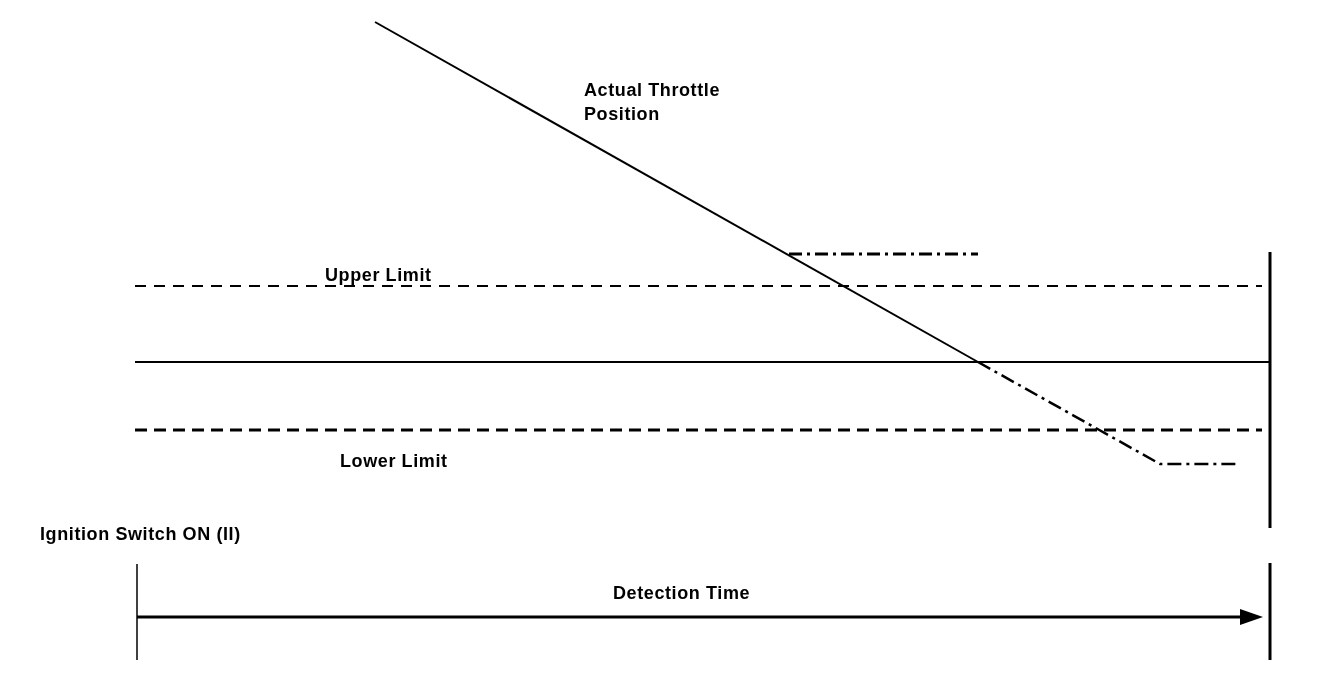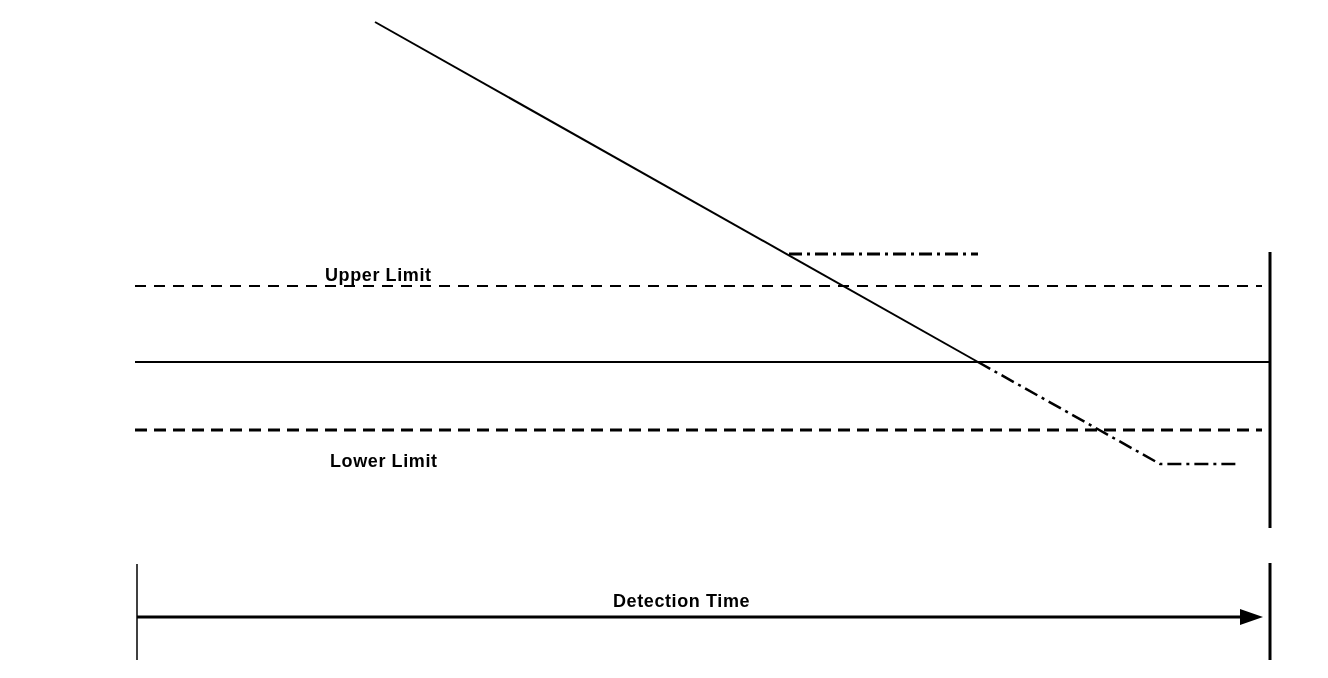--- a/index.html
+++ b/index.html
@@ -42,22 +42,25 @@
       <line x1="135" y1="286" x2="1262" y2="286" stroke="#000000" stroke-width="2" stroke-dasharray="11,8"></line>
       <line x1="135" y1="362" x2="1270" y2="362" stroke="#000000" stroke-width="2"></line>
       <line x1="135" y1="430" x2="1262" y2="430" stroke="#000000" stroke-width="3" stroke-dasharray="12,7"></line>
       <line x1="1270" y1="252" x2="1270" y2="528" stroke="#000000" stroke-width="3"></line>
       <line x1="1270" y1="563" x2="1270" y2="660" stroke="#000000" stroke-width="3"></line>
       <line x1="137" y1="564" x2="137" y2="660" stroke="#000000" stroke-width="1.5"></line>
       <line x1="137" y1="617" x2="1244" y2="617" stroke="#000000" stroke-width="3"></line>
       <polygon points="1263,617 1240,609 1240,625" fill="#000000"></polygon>
     </svg>
 
+  <div class="diagram-label" style="left: 584px; top: 78px;">Actual Throttle
+Position</div>
 
   <div class="diagram-label" style="left: 325px; top: 243px; margin-top: 20px;">Upper Limit</div>
 
 
-  <div class="diagram-label" style="left: 330px; top: 449px;">Lower Limit</div>
+  <div class="diagram-label" style="left: 340px; top: 449px;">Lower Limit</div>
 
+  <div class="diagram-label" style="left: 40px; top: 522px;">Ignition Switch ON (II)</div>
 
-  <div class="diagram-label" style="left: 613px; top: 581px; margin-top: 8px;">Detection Time</div>
+  <div class="diagram-label" style="left: 613px; top: 581px;">Detection Time</div>
 
 </div>
 
 </body></html>

